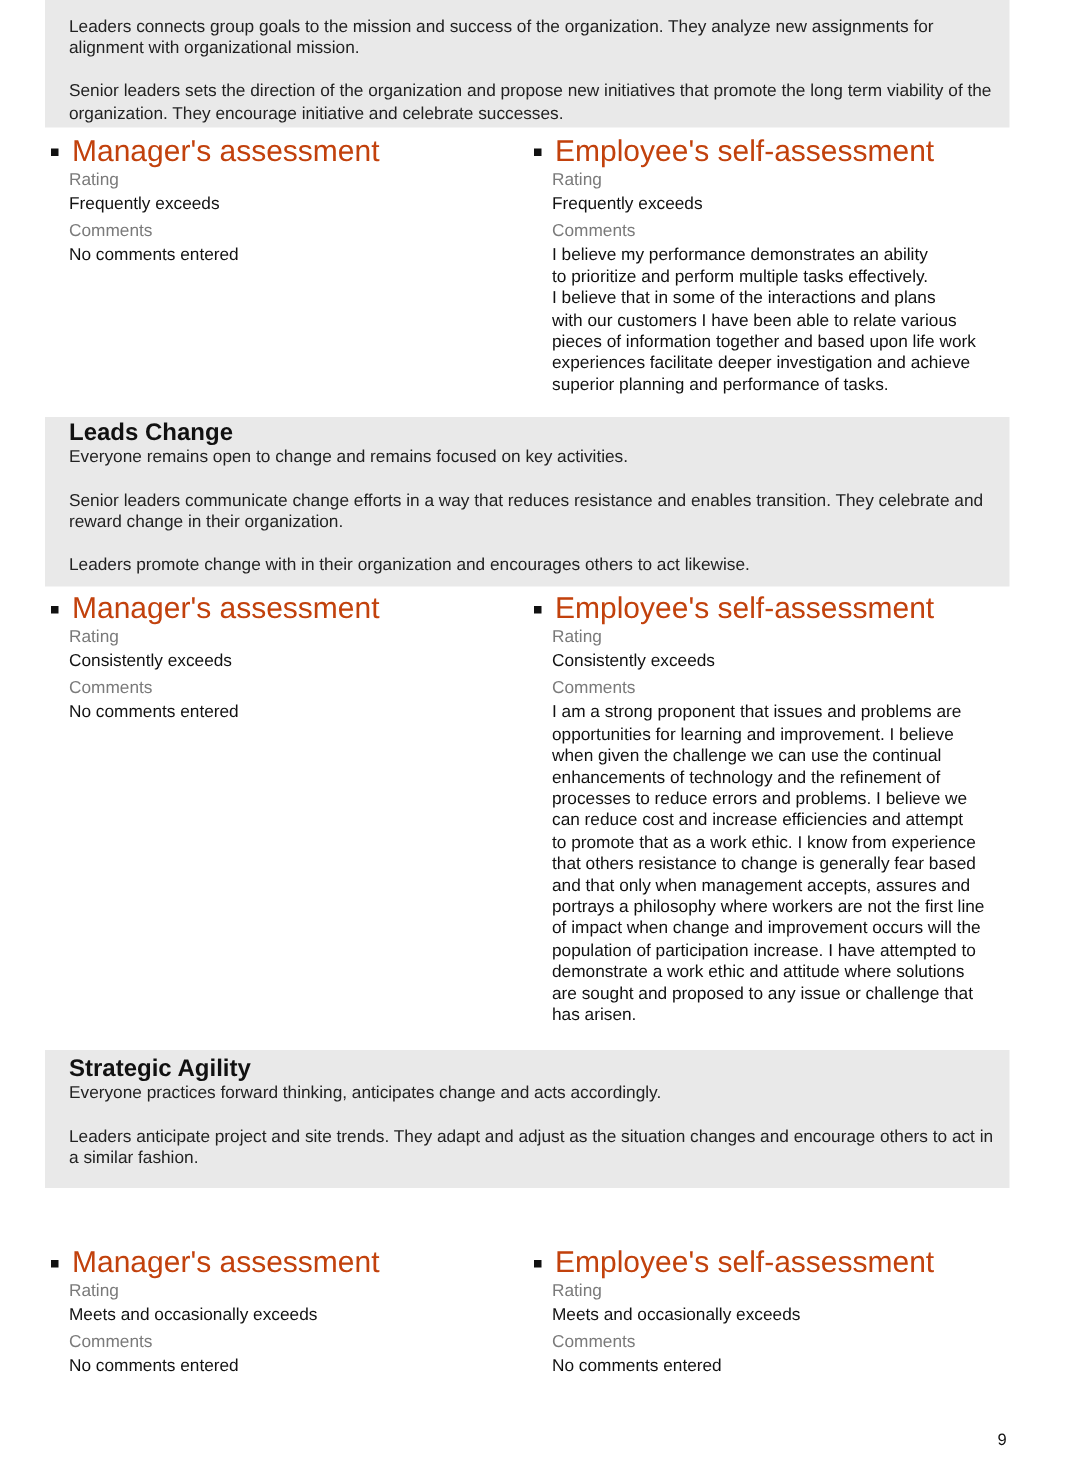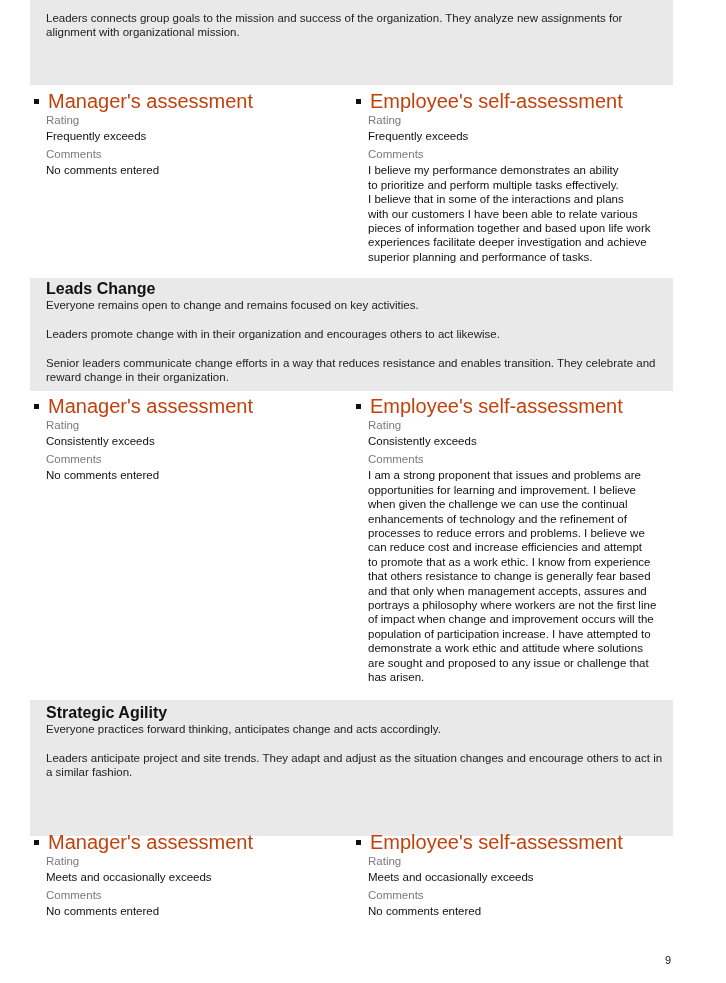--- a/index.html
+++ b/index.html
@@ -37,20 +37,21 @@
       position: absolute; left: 665px; top: 954px; font-size: 11px; color: #111;
     }
   </style>
 </head>
 <body>
 
 <div class="page">
 
   <div class="panel" style="top:0px; height:85px; padding-top:11px;">
     <p class="panel-para">Leaders connects group goals to the mission and success of the organization.  They analyze new assignments for alignment with organizational mission.</p>
+    <p class="panel-para">Senior leaders sets the direction of the organization and propose new initiatives that promote the long term viability of the organization.  They encourage initiative and celebrate successes.</p>
   </div>
 
   <div class="assess-col" style="left:33px; top:92px;">
     <div class="assess-head">
         <span class="bullet"></span>
         <span>Manager's assessment</span>
       </div>
     <div class="inset">
       <div class="label">Rating</div>
       <div class="value">Frequently exceeds</div>
@@ -74,22 +75,22 @@
 with our customers I have been able to relate various
 pieces of information together and based upon life work
 experiences facilitate deeper investigation and achieve
 superior planning and performance of tasks.</div>
     </div>
   </div>
 
   <div class="panel" style="top:278px; height:113px; padding-top:1px;">
     <h2 class="panel-title">Leads Change</h2>
     <p class="panel-para">Everyone  remains open to change and remains focused on key activities.</p>
+    <p class="panel-para">Senior leaders communicate change efforts in a way that reduces resistance and enables transition.  They celebrate and reward change in their organization.</p>
     <p class="panel-para">Leaders promote change with in their organization and  encourages others to act likewise.</p>
-    <p class="panel-para">Senior leaders communicate change efforts in a way that reduces resistance and enables transition.  They celebrate and reward change in their organization.</p>
   </div>
 
   <div class="assess-col" style="left:33px; top:397px;">
     <div class="assess-head">
         <span class="bullet"></span>
         <span>Manager's assessment</span>
       </div>
     <div class="inset">
       <div class="label">Rating</div>
       <div class="value">Consistently exceeds</div>
@@ -118,21 +119,21 @@
 and that only when management accepts, assures and
 portrays a philosophy where workers are not the first line
 of impact when change and improvement occurs will the
 population of participation increase. I have attempted to
 demonstrate a work ethic and attitude where solutions
 are sought and proposed to any issue or challenge that
 has arisen.</div>
     </div>
   </div>
 
-  <div class="panel" style="top:700px; height:136px; padding-top:3px;">
+  <div class="panel" style="top:700px; height:92px; padding-top:3px;">
     <h2 class="panel-title">Strategic Agility</h2>
     <p class="panel-para">Everyone practices forward thinking, anticipates change and acts accordingly.</p>
     <p class="panel-para">Leaders anticipate project and site trends.  They adapt and adjust as the situation changes and encourage others to act in a similar fashion.</p>
   </div>
 
   <div class="assess-col" style="left:33px; top:833px;">
     <div class="assess-head">
         <span class="bullet"></span>
         <span>Manager's assessment</span>
       </div>

